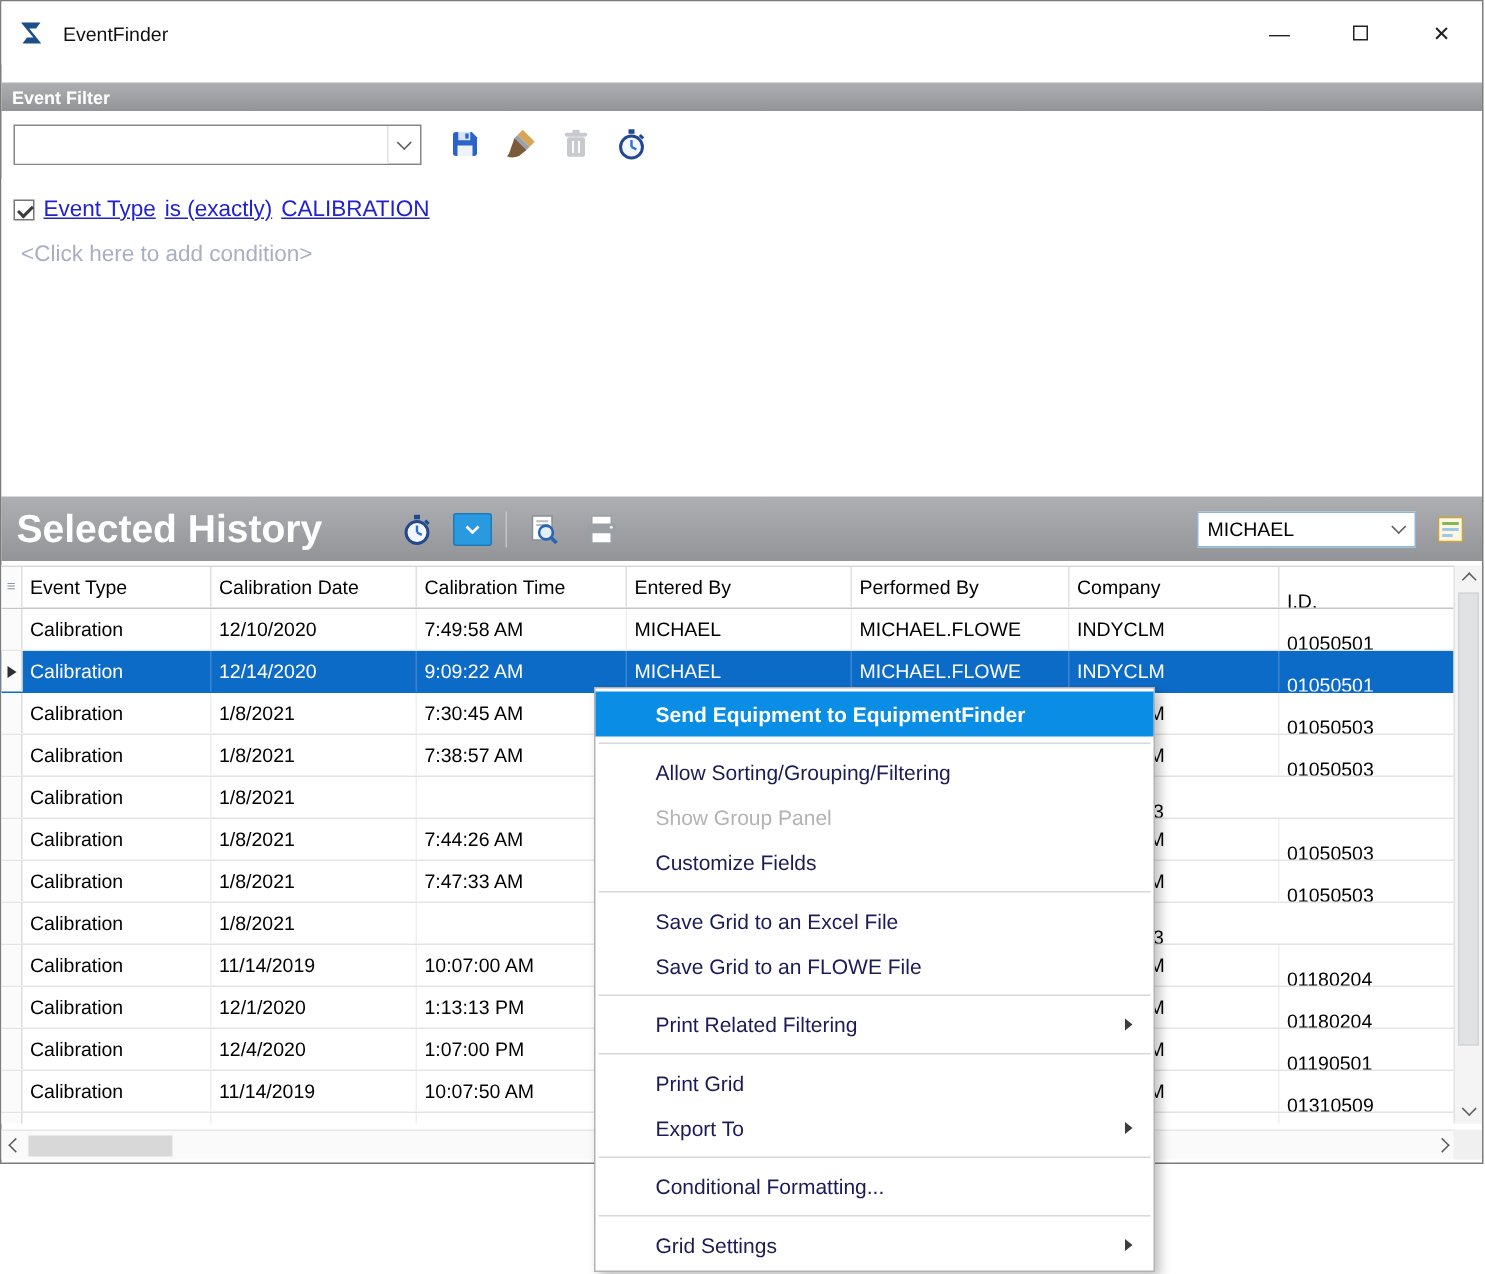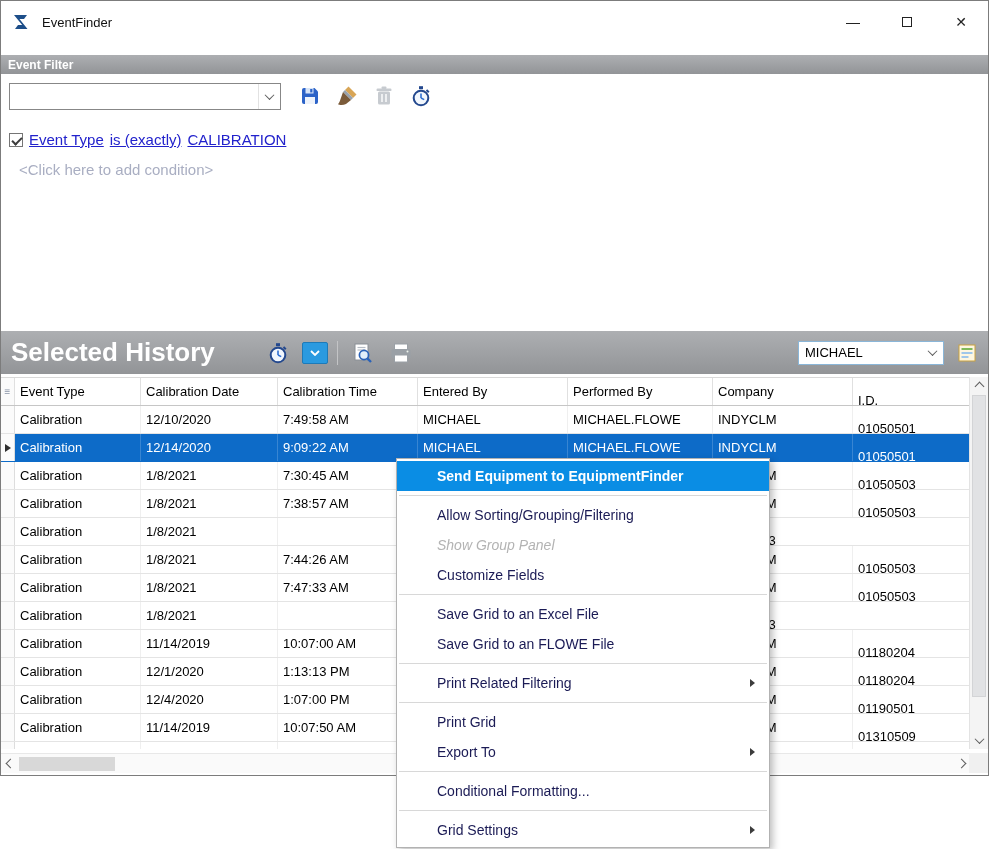--- a/index.html
+++ b/index.html
@@ -49,21 +49,21 @@
   .chev.right { transform: rotate(225deg); }
   .tb-btn { width: 30px; height: 28px; display: flex; align-items: center; justify-content: center; background: transparent; border: none; margin-left: 7px; }
   .tb-btn.first { margin-left: 14px; }
 
   
   .filter-area { position: absolute; top: 118px; left: 0; right: 0; height: 212px; background: #fff; }
   .condition-row { margin: 12px 0 0 8px; display: flex; align-items: center; gap: 6px; font-size: 15px; }
   .checkbox { width: 14px; height: 14px; border: 1px solid #757575; background: #fff; position: relative; display: inline-block; }
   .checkbox::after { content: ""; position: absolute; left: 2px; top: 3px; width: 8px; height: 4px; border-left: 2px solid #3c3c3c; border-bottom: 2px solid #3c3c3c; transform: rotate(-45deg); }
   .flink { color: var(--link-blue); text-decoration: underline; cursor: pointer; }
-  .add-condition { margin: 13px 0 0 18px; font-size: 15px; color: #a9aec2; }
+  .add-condition { margin: 13px 0 0 13px; font-size: 15px; color: #a9aec2; }
 
   
   .history-header { position: absolute; top: 330px; left: 0; right: 0; height: 43px; padding-right: 6px; }
   .history-title { font-size: 26px; font-weight: 700; color: #fff; margin-left: 10px; white-space: nowrap; }
   .hist-icons { display: flex; align-items: center; margin-left: 48px; }
   .hist-icons > * { margin-right: 9px; }
   .dd-btn { width: 26px; height: 22px; background: #2a9ae0; border: 1px solid #1d7ab8; border-radius: 2px; display: flex; align-items: center; justify-content: center; }
   .v-sep { width: 1px; height: 24px; background: #c3c4c6; margin-right: 9px; }
   .hist-right { margin-left: auto; display: flex; align-items: center; gap: 8px; }
   .user-combo { width: 146px; height: 24px; border: 1px solid #8ab6d8; font-size: 13px; color: #000; }
@@ -95,21 +95,21 @@
   .hscroll { position: absolute; left: 0; top: 752px; width: 969px; height: 20px; background: #fafafa; border-top: 1px solid #e8e8e8; }
   .hs-btn { position: absolute; top: 0; width: 18px; height: 100%; display: flex; align-items: center; justify-content: center; }
   .hs-btn.left { left: 0; } .hs-btn.right { right: 0; }
   .hs-thumb { position: absolute; left: 18px; top: 3px; height: 14px; width: 96px; background: #d8d8d8; }
   .scroll-corner { position: absolute; right: 0; top: 752px; width: 19px; height: 20px; background: #f0f0f0; }
 
   
   .context-menu { position: absolute; left: 396px; top: 458px; width: 374px; background: #fff; border: 1px solid #b2b2b2; box-shadow: 3px 3px 7px rgba(0,0,0,.25); padding: 2px 0; z-index: 10; }
   .mi { height: 30px; display: flex; align-items: center; padding: 0 14px 0 40px; font-size: 14px; color: #1b1b55; white-space: nowrap; }
   .mi.hl { background: var(--menu-blue); color: #fff; font-weight: 700; }
-  .mi.disabled { color: #b3b3b3; font-style: italic; }
+  .mi.disabled { color: #b3b3b3; }
   .subarrow { margin-left: auto; width: 0; height: 0; border-left: 5px solid #3c3c3c; border-top: 4px solid transparent; border-bottom: 4px solid transparent; }
   .msep { height: 1px; background: #d8d8d8; margin: 4px 2px; }
 </style>
 </head>
 <body style="--sel-blue: #0d6bc8; --menu-blue: #0a8de4; --link-blue: #2222cc;">
 
 <div class="window">
 
   <div class="titlebar">
     <span class="logo">

